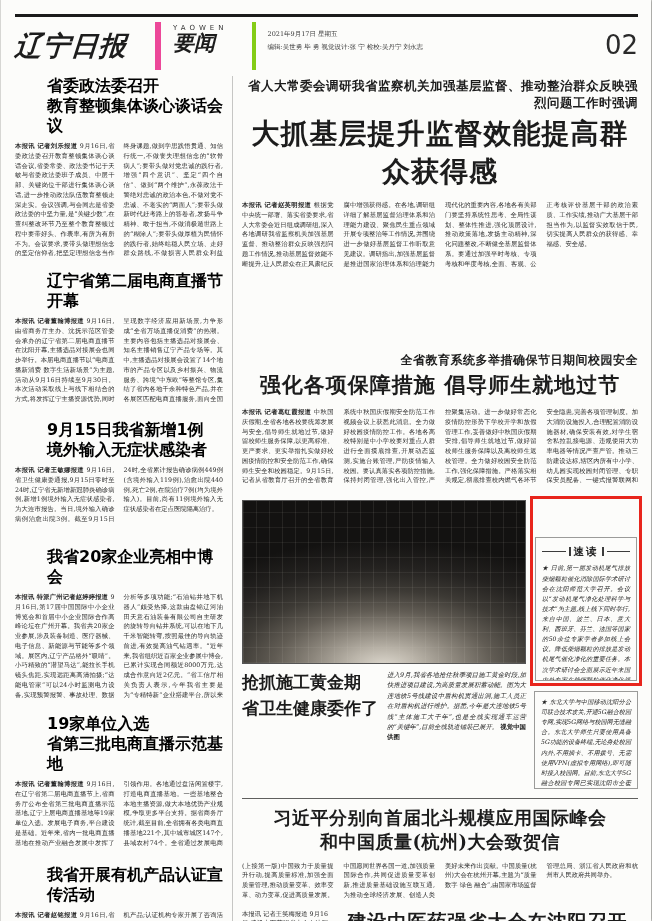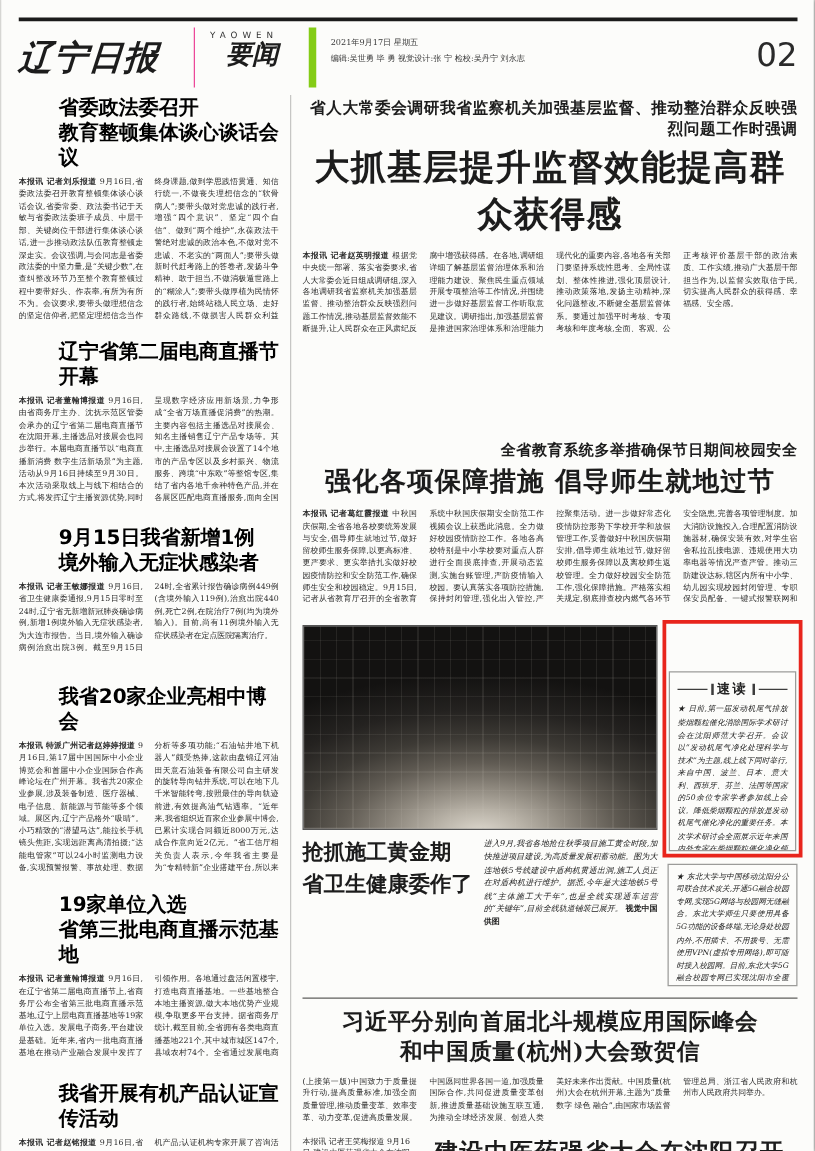--- a/index.html
+++ b/index.html
@@ -4,24 +4,24 @@
 <style>
   html,body{margin:0;padding:0;background:#d9d9d6;}
   .page{position:relative;width:650px;height:921px;margin:0 auto;background:#fcfcfa;
         overflow:hidden;color:#1c1c1c;font-family:"DejaVu Serif","Liberation Serif",serif;
         box-shadow:2px 0 3px rgba(0,0,0,.25);}
   
   .toprule{height:3px;background:#1b1b1b;margin:14px 13px 0 14px;}
   .header-row{display:flex;align-items:stretch;padding:5px 13px 2px 14px;height:48px;}
   .paper-name{font-weight:900;font-style:italic;font-size:27px;letter-spacing:1px;
               transform:skewX(-4deg);padding-top:6px;width:140px;}
-  .section-box{border-left:1px solid #ec4899;padding:2px 12px 0 12px;text-align:right;}
+  .section-box{border-left:6px solid #ec4899;padding:2px 12px 0 12px;text-align:left;}
   .section-en{font-size:7px;letter-spacing:4px;color:#333;font-family:"DejaVu Sans",sans-serif;}
   .section-cn{font-size:21px;font-weight:bold;font-family:"DejaVu Sans",sans-serif;line-height:1.1;font-style:italic;}
-  .meta-box{border-left:6px solid #84cc16;margin-left:12px;padding:6px 0 0 12px;
+  .meta-box{border-left:4px solid #84cc16;margin-left:12px;padding:6px 0 0 12px;
             font-size:6.5px;color:#3a3a3a;line-height:2;}
   .page-num{margin-left:auto;font-size:26px;color:#2a2a2a;font-family:"DejaVu Sans",sans-serif;padding-top:8px;}
   
   .content{display:flex;padding:4px 13px 0 14px;gap:9px;}
   .col-left{width:208px;flex:none;border-right:1px solid #c6c6c4;padding-right:9px;}
   .col-main{flex:1;min-width:0;}
   
   .la{margin-bottom:10px;}
   .la-title{font-family:"DejaVu Sans","Liberation Sans",sans-serif;font-weight:bold;
             font-size:16px;line-height:1.25;color:#000;}

